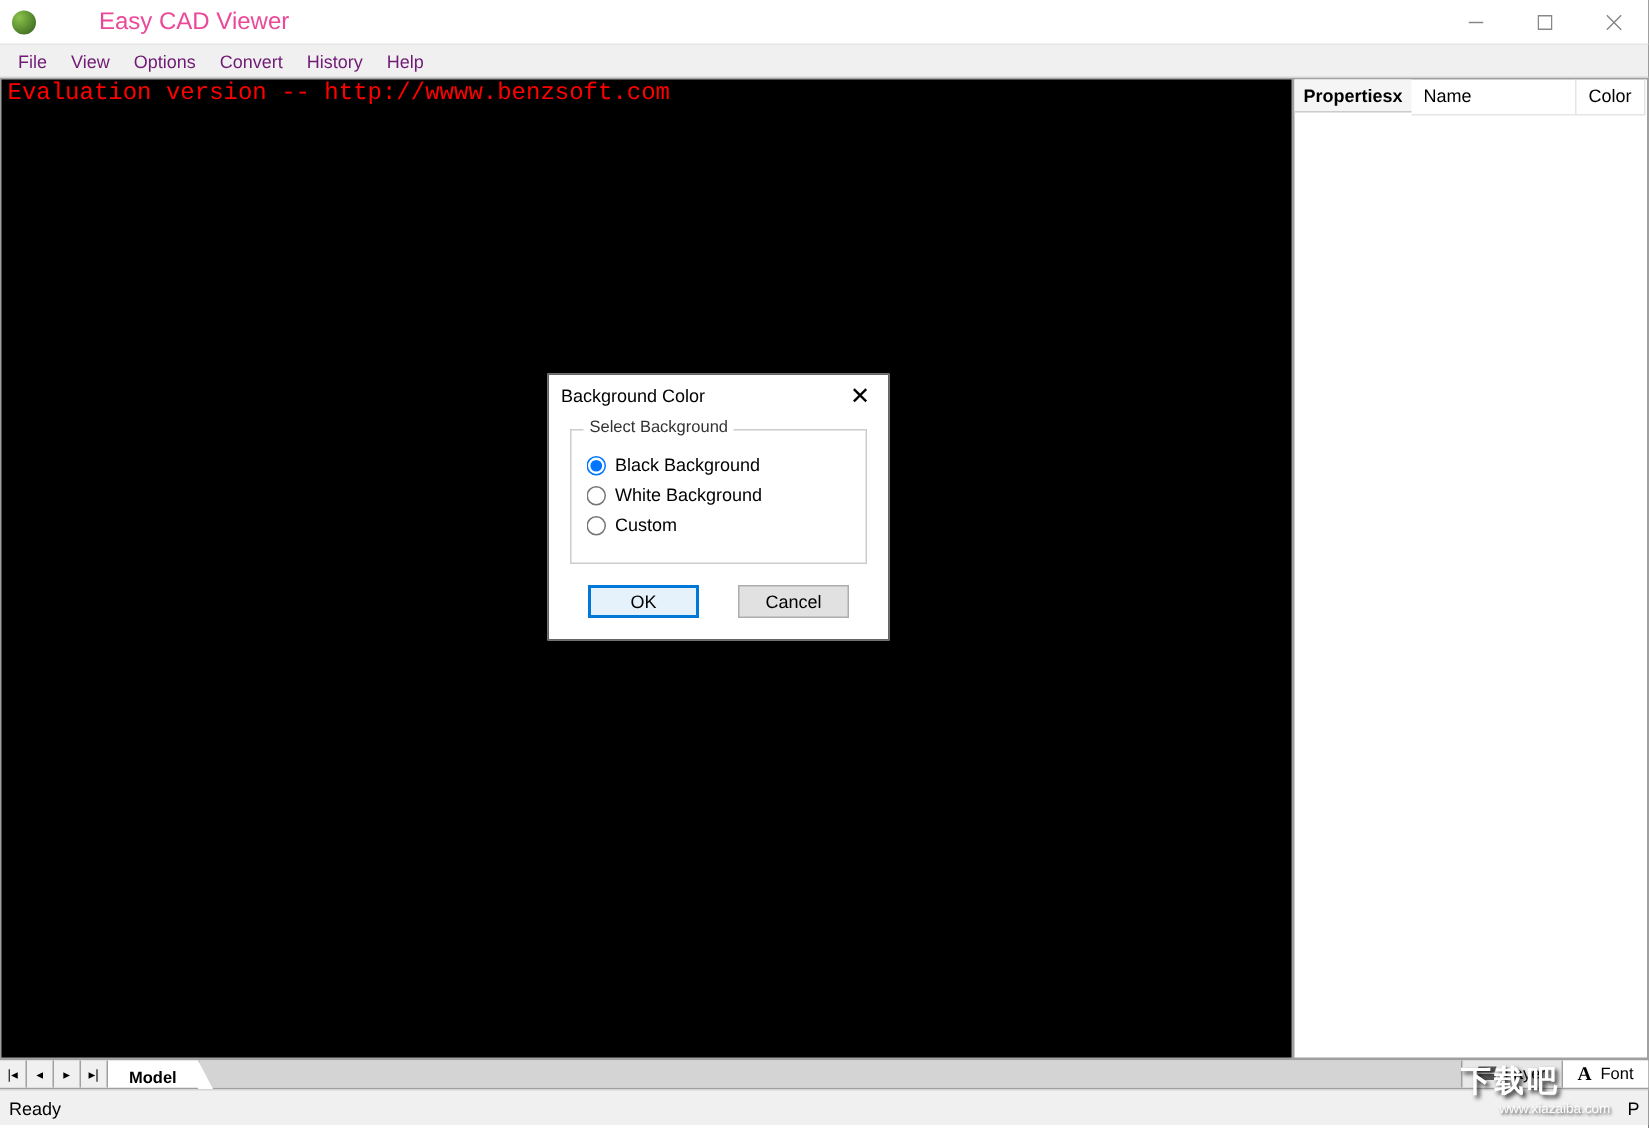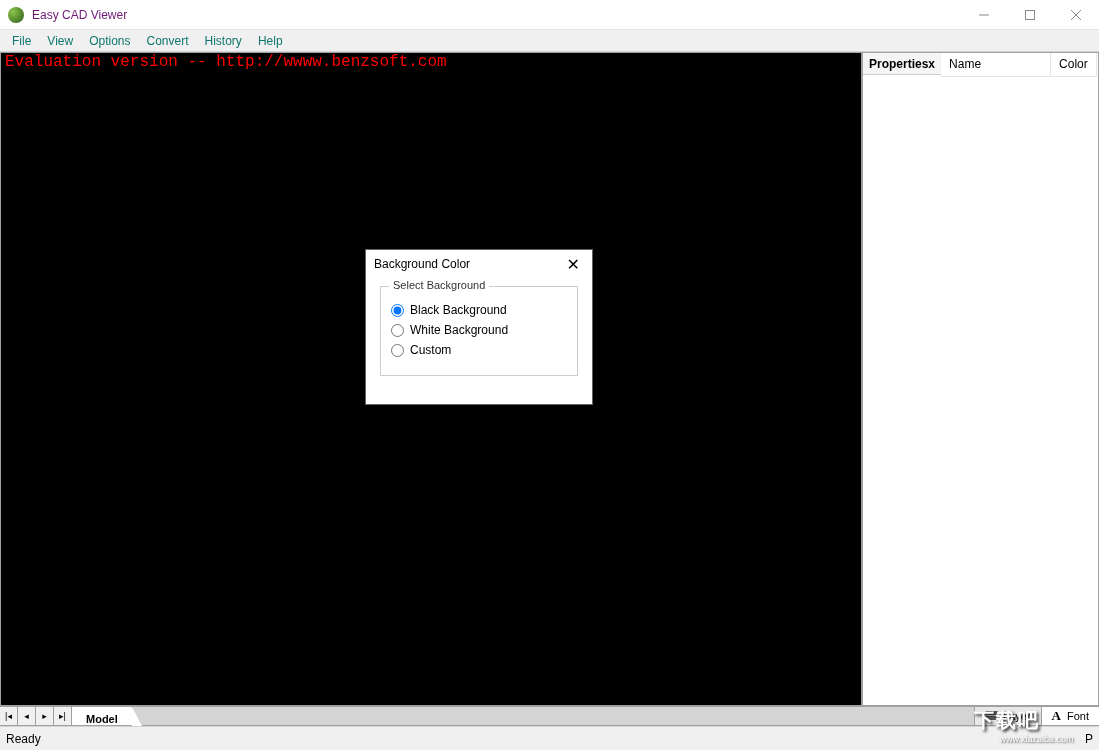--- a/index.html
+++ b/index.html
@@ -1,27 +1,27 @@
 <!DOCTYPE html>
 <html><head>
 <meta charset="utf-8">
 <style>
 * { box-sizing: border-box; margin: 0; padding: 0; font-family: "Segoe UI", Tahoma, sans-serif; }
 body { width: 1099px; height: 752px; background: #fff; overflow: hidden; position: relative; }
 
 
 .titlebar { height: 30px; background: #fff; display: flex; align-items: center; padding-left: 8px; border-bottom: 1px solid #e5e5e5; }
 .titlebar .app-icon { width: 16px; height: 16px; background: radial-gradient(circle at 30% 30%, #8bc34a, #2e5c1a); border-radius: 50%; margin-right: 8px; }
-.titlebar .title { font-size: 12px; color: #701a75; }
+.titlebar .title { font-size: 16px; color: #ec4899; margin-left: 34px; }
 .titlebar .win-controls { margin-left: auto; display: flex; }
 .titlebar .win-controls div { width: 46px; height: 30px; display: flex; align-items: center; justify-content: center; color: #888; font-size: 14px; cursor: pointer; }
 
 
 .menubar { height: 22px; background: #f0f0f0; display: flex; align-items: center; padding-left: 4px; border-bottom: 1px solid #d4d4d4; }
-.menubar span { font-size: 12px; color: #0f766e; padding: 3px 8px; cursor: default; }
+.menubar span { font-size: 12px; color: #701a75; padding: 3px 8px; cursor: default; }
 
 
 .content { display: flex; height: 654px; }
 .viewport { flex: 1; background: #000; position: relative; border: 1px solid #a0a0a0; }
 .eval-text { font-family: "Courier New", monospace; font-size: 16px; color: #ff0000; padding: 0 4px; position: absolute; top: 0; left: 0; }
 
 
 .props-panel { width: 237px; background: #fff; border: 1px solid #a0a0a0; display: flex; flex-direction: row; }
 .props-title { background: #f5f5f5; border-bottom: 1px solid #ccc; height: 22px; display: flex; align-items: center; padding: 0 6px; font-size: 12px; font-weight: bold; }
 .props-title .x { margin-left: auto; font-weight: bold; cursor: pointer; }
@@ -162,19 +162,23 @@
       </label>
       <label class="radio-row">
         <input type="radio" name="bg" style="">
         <span>White Background</span>
       </label>
       <label class="radio-row">
         <input type="radio" name="bg" style="">
         <span>Custom</span>
       </label>
     </div>
+    <div class="dlg-buttons">
+      <button class="primary">OK</button>
+      <button>Cancel</button>
+    </div>
   </div>
 </div>
 
 <div class="watermark">
   <div class="big">下载吧</div>
   <div class="small">www.xiazaiba.com</div>
 </div>
 
 </body></html>

